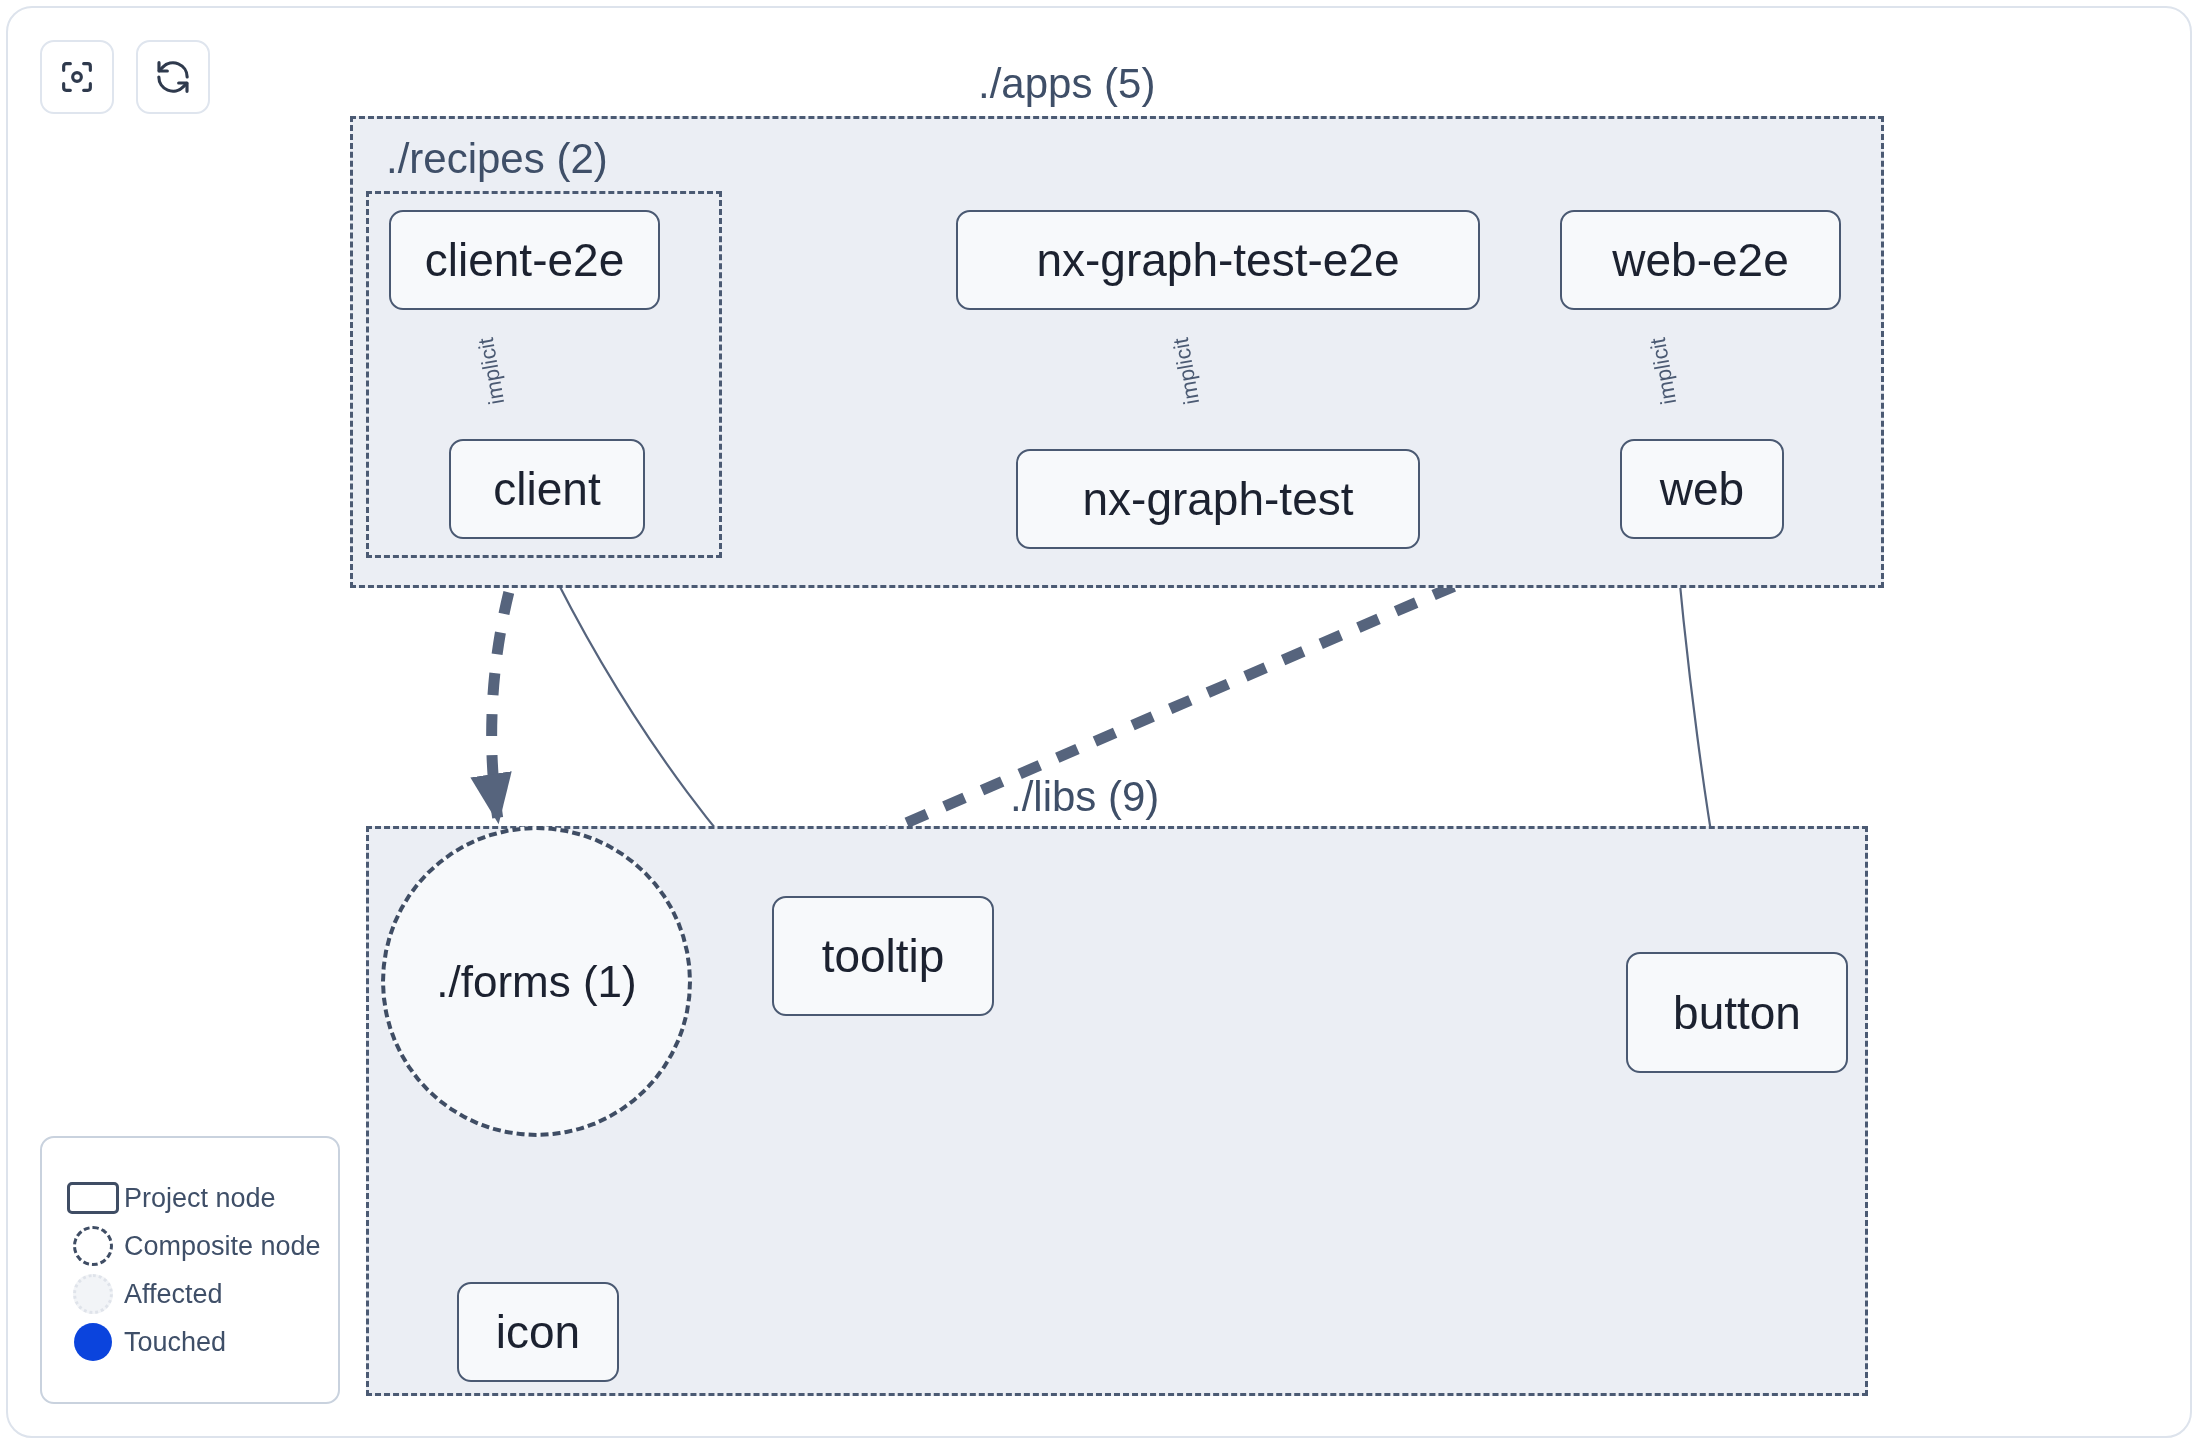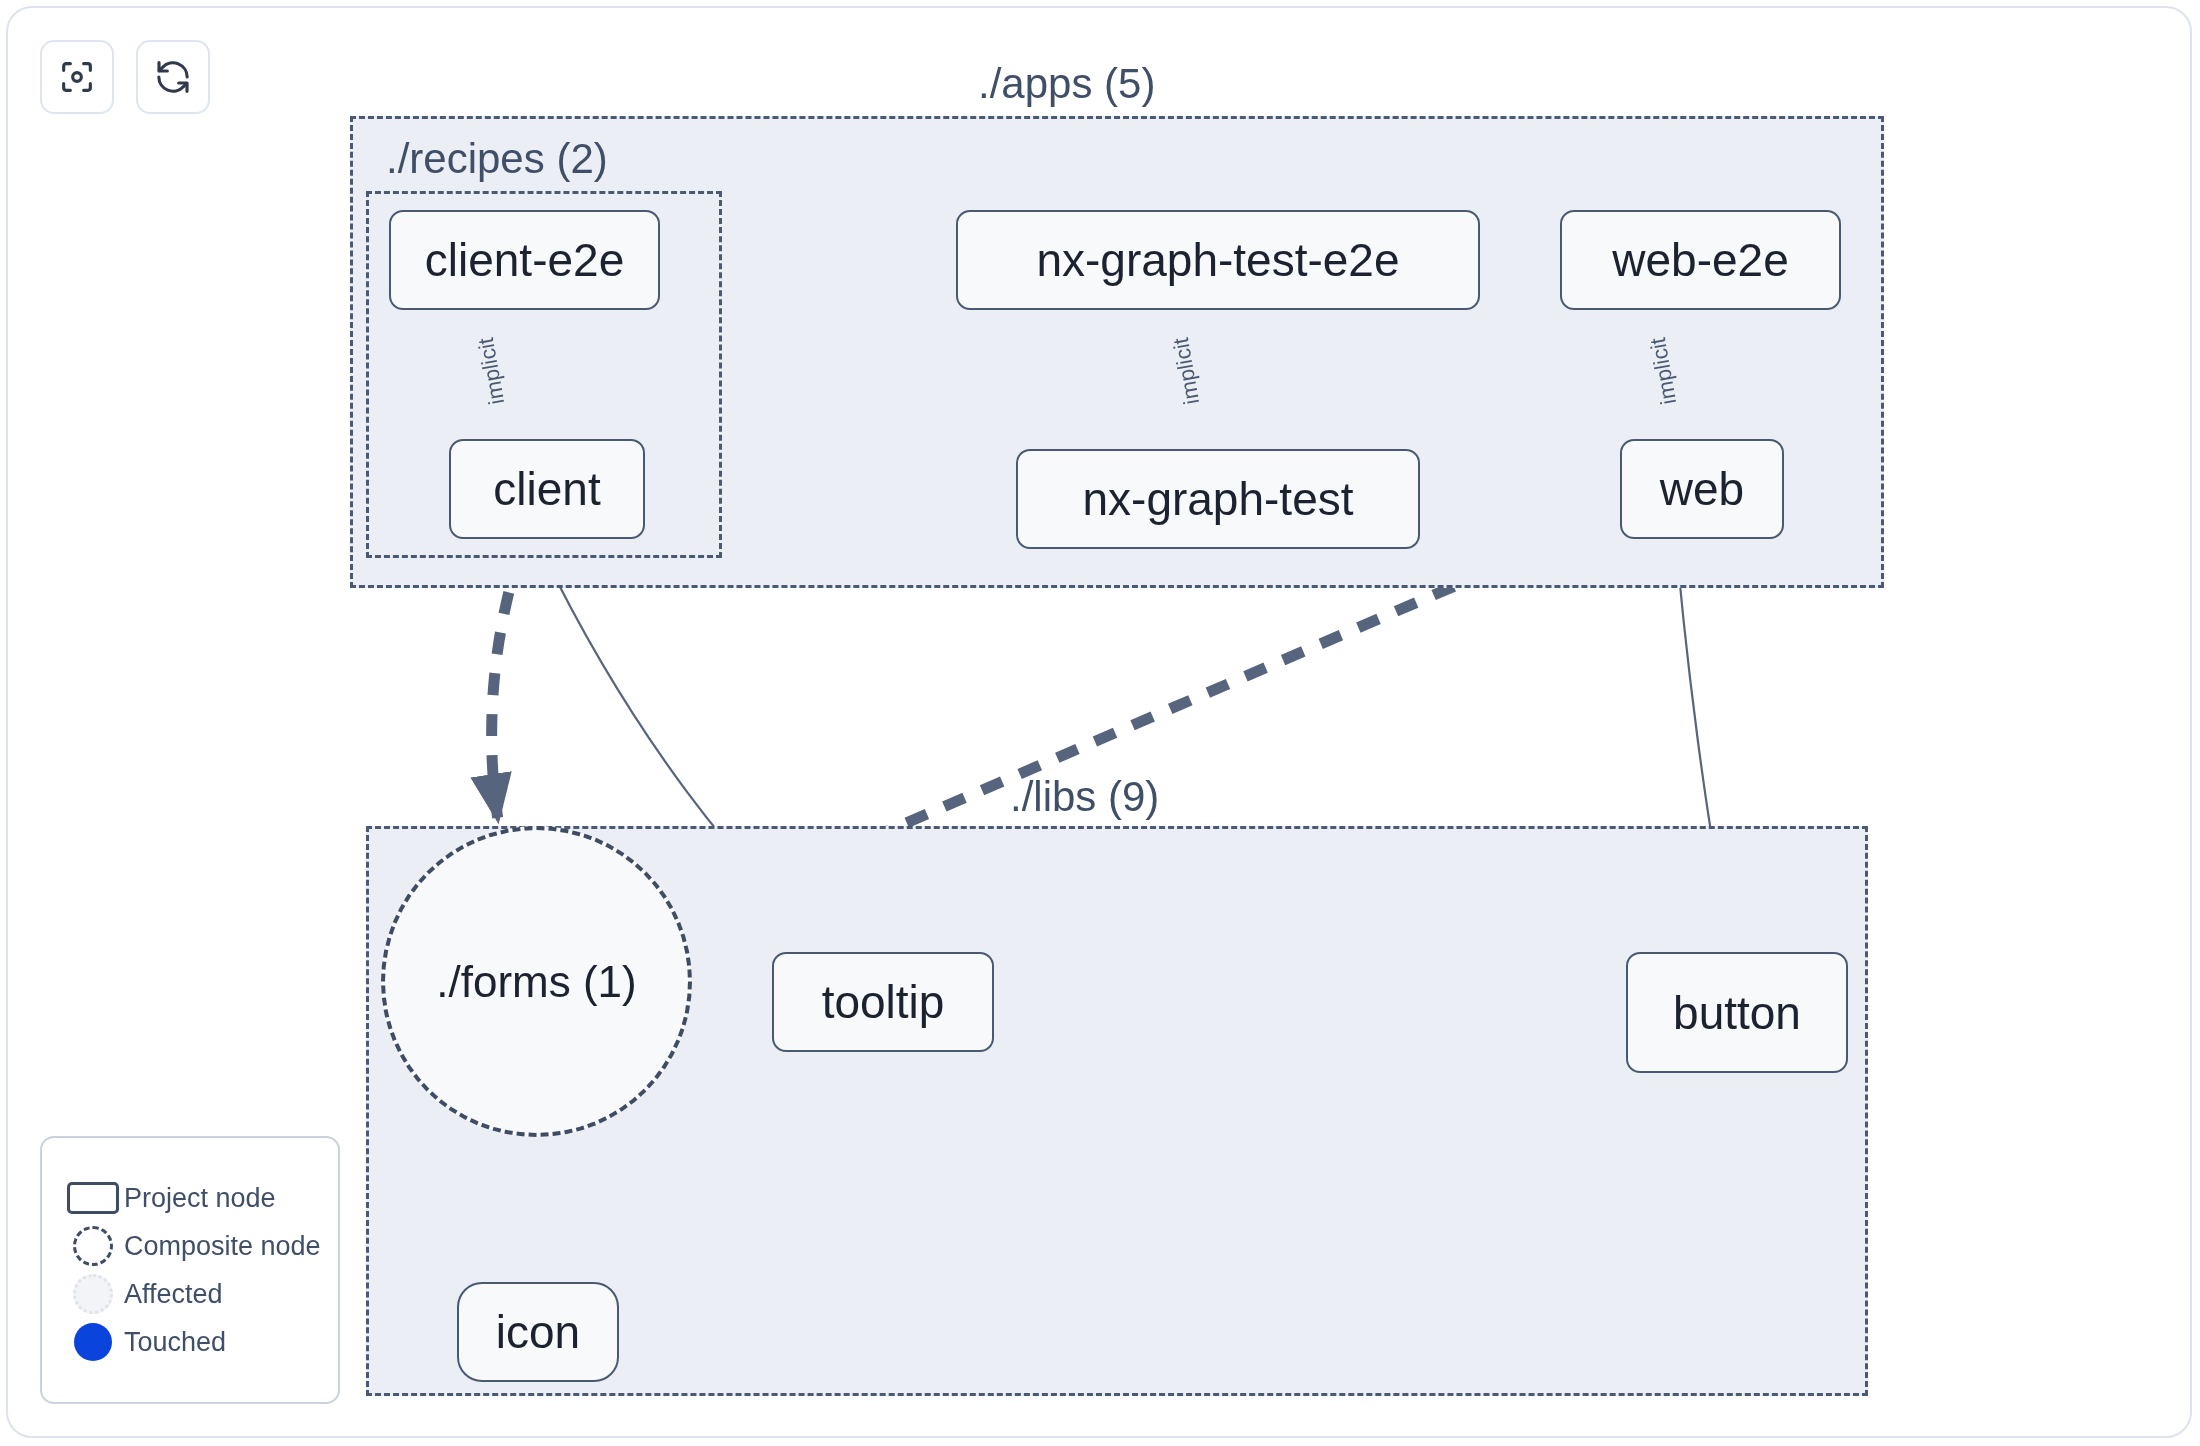--- a/index.html
+++ b/index.html
@@ -258,29 +258,29 @@
   </div>
 
   <div class="node" style="left:1612px; top:431px; width:164px; height:100px;">
     <span>web</span>
   </div>
 
   <div class="node-circle" style="left:373px; top:818px; width:311px; height:311px;">
     <span>./forms (1)</span>
   </div>
 
-  <div class="node" style="left:764px; top:944px; width:222px; height:100px;">
+  <div class="node" style="left:764px; top:888px; width:222px; height:120px;">
     <span>tooltip</span>
   </div>
 
   <div class="node" style="left:1618px; top:944px; width:222px; height:121px;">
     <span>button</span>
   </div>
 
-  <div class="node" style="left:449px; top:1274px; width:162px; height:100px;border-radius:25px;">
+  <div class="node" style="left:449px; top:1274px; width:162px; height:100px;">
     <span>icon</span>
   </div>
 
   <div id="legend">
     <div class="legend-row">
       <div class="legend-sym">
         <div class="sym-rect"></div>
       </div>
       <div class="legend-text">Project node</div>
     </div>

